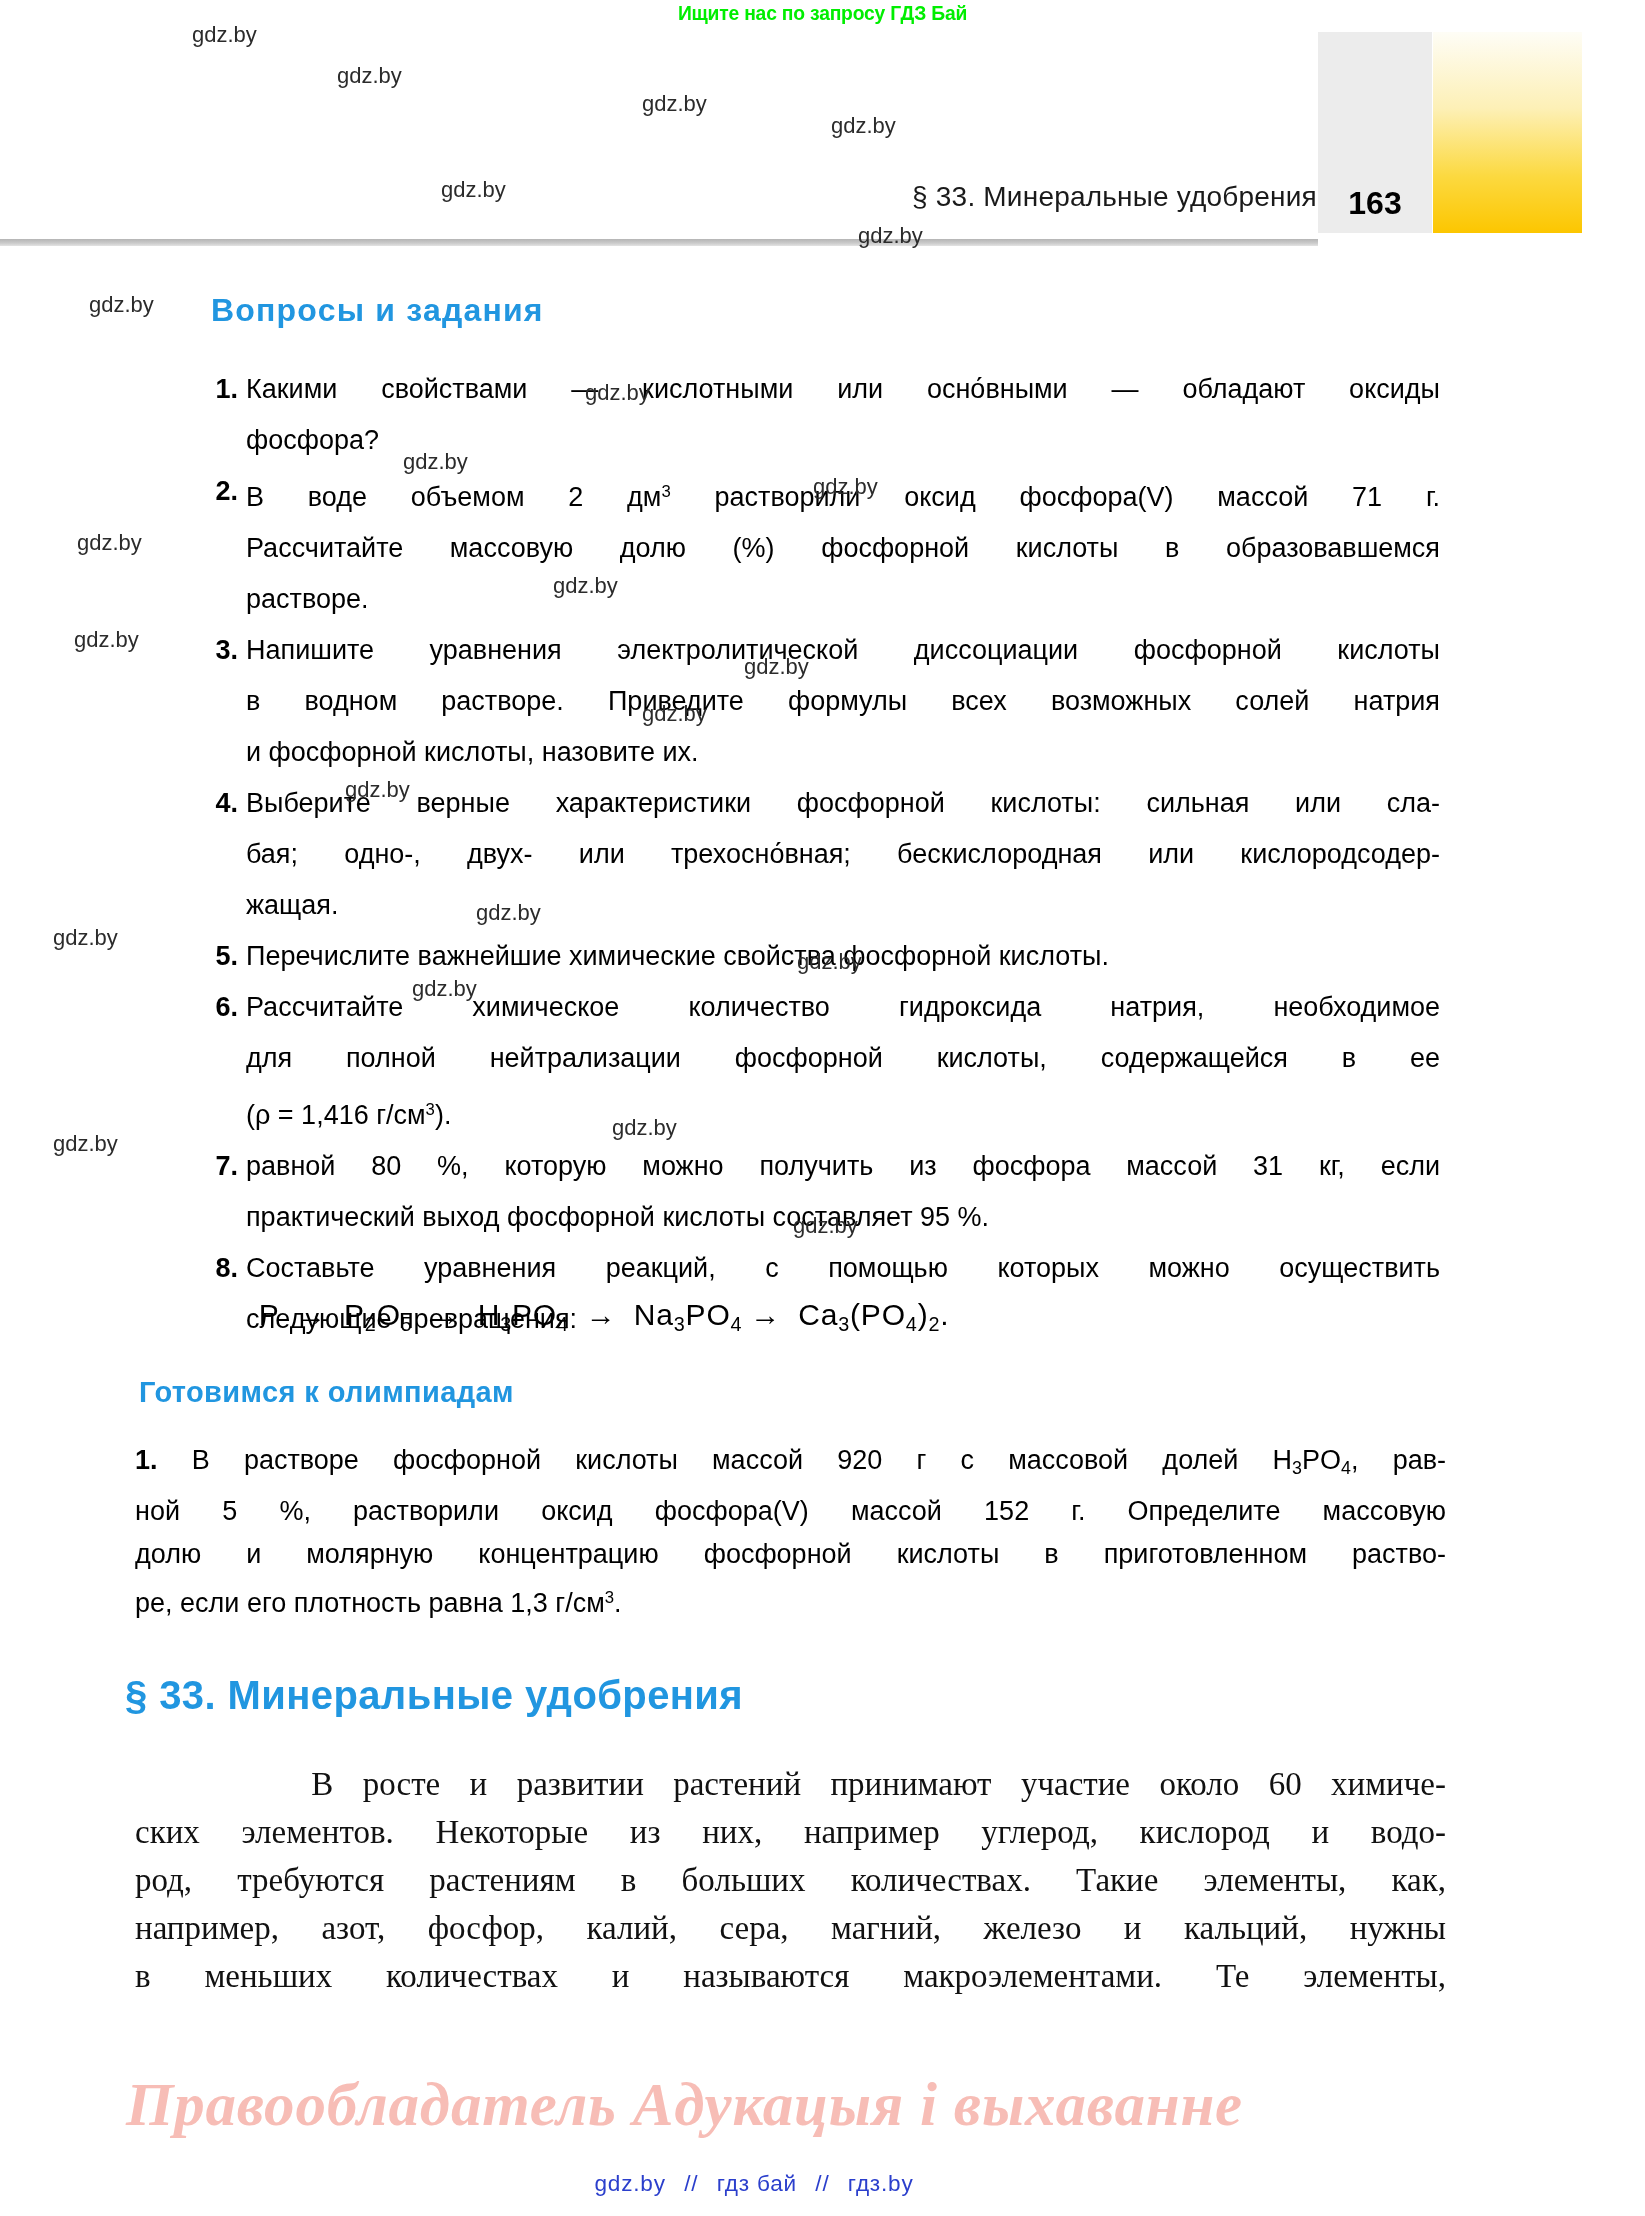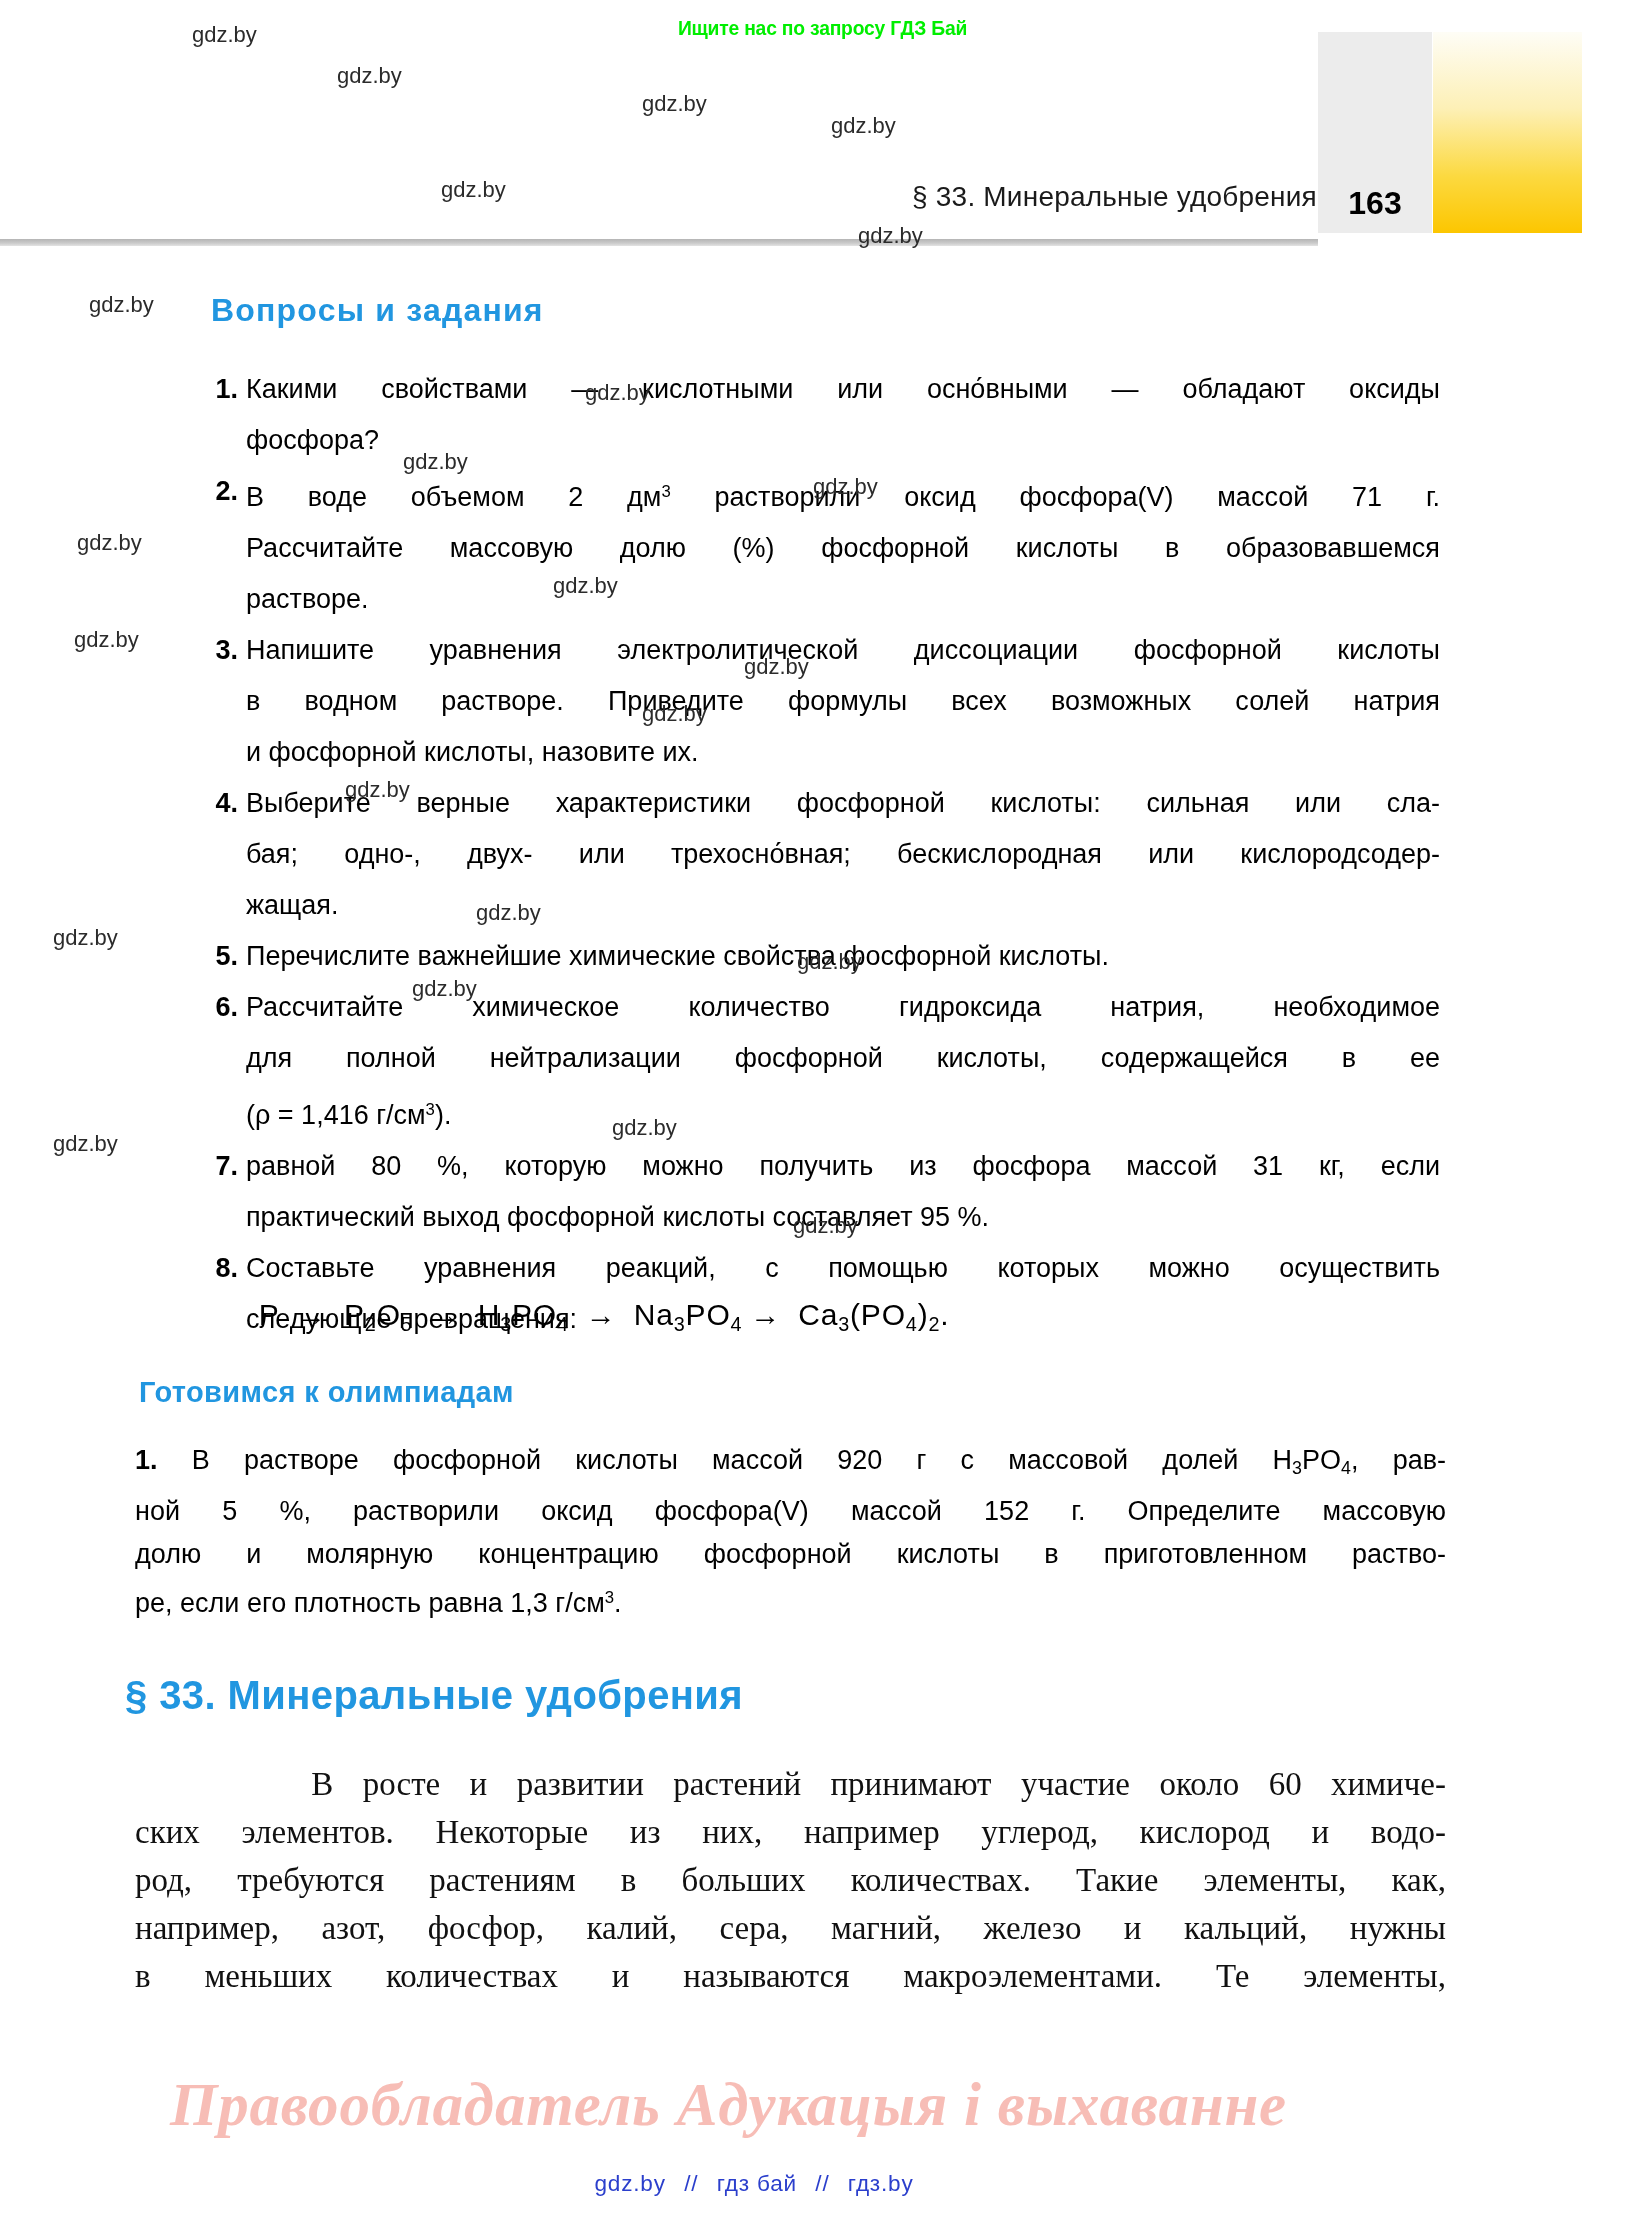--- a/index.html
+++ b/index.html
@@ -14,21 +14,21 @@
     height: 2216px;
     background: #ffffff;
     overflow: hidden;
     font-family: "Liberation Sans", sans-serif;
     color: #000000;
   }
 
   
   .promo {
     position: absolute;
-    top: 18px;
+    top: 3px;
     left: 0;
     width: 100%;
     text-align: center;
     font-family: "Liberation Sans", sans-serif;
     font-weight: bold;
     font-size: 19.3px;
     color: #00ee00;
     letter-spacing: -0.2px;
   }
 
@@ -203,21 +203,20 @@
     left: 0;
     width: 1369px;
     text-align: center;
     font-family: "Liberation Serif", serif;
     font-style: italic;
     font-weight: bold;
     font-size: 61px;
     color: #f7bdb6;
     letter-spacing: 0.8px;
     white-space: nowrap;
-    padding-left: 44px;
   }
   .bottom-links {
     position: absolute;
     top: 2171px;
     left: 0;
     width: 1508px;
     text-align: center;
     font-family: "Liberation Sans", sans-serif;
     font-size: 22.6px;
     color: #2b3fcc;

